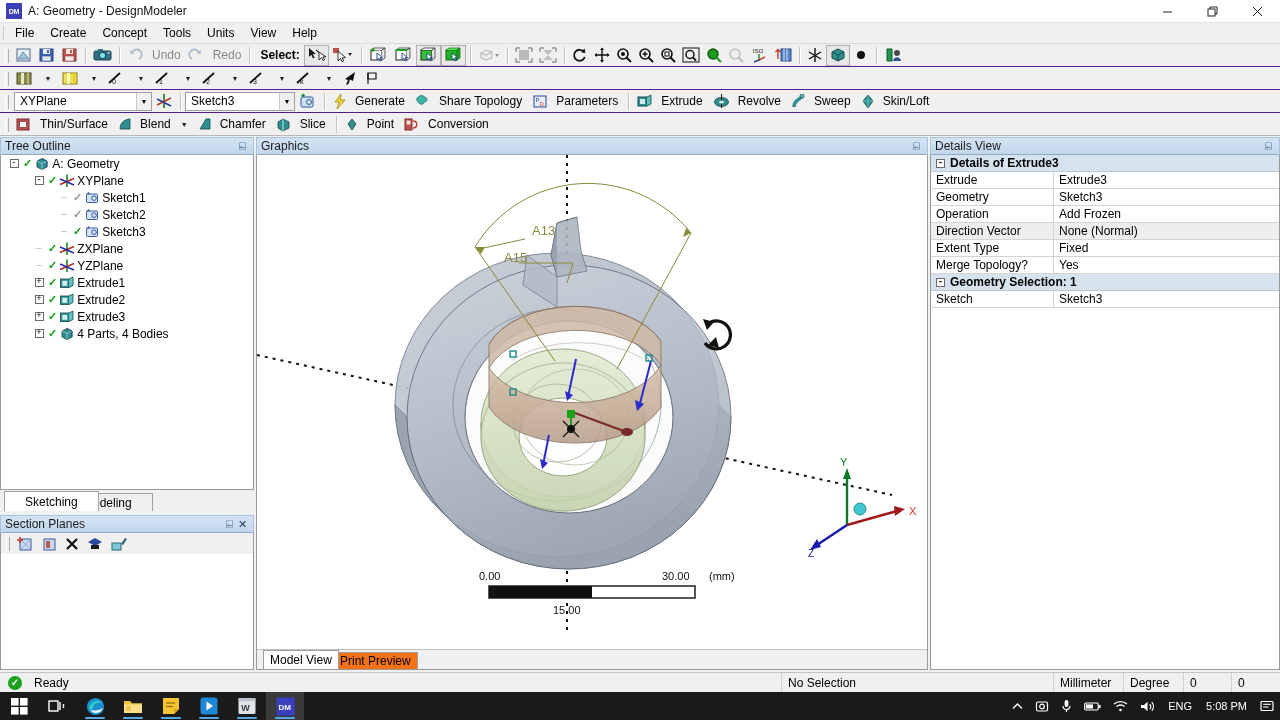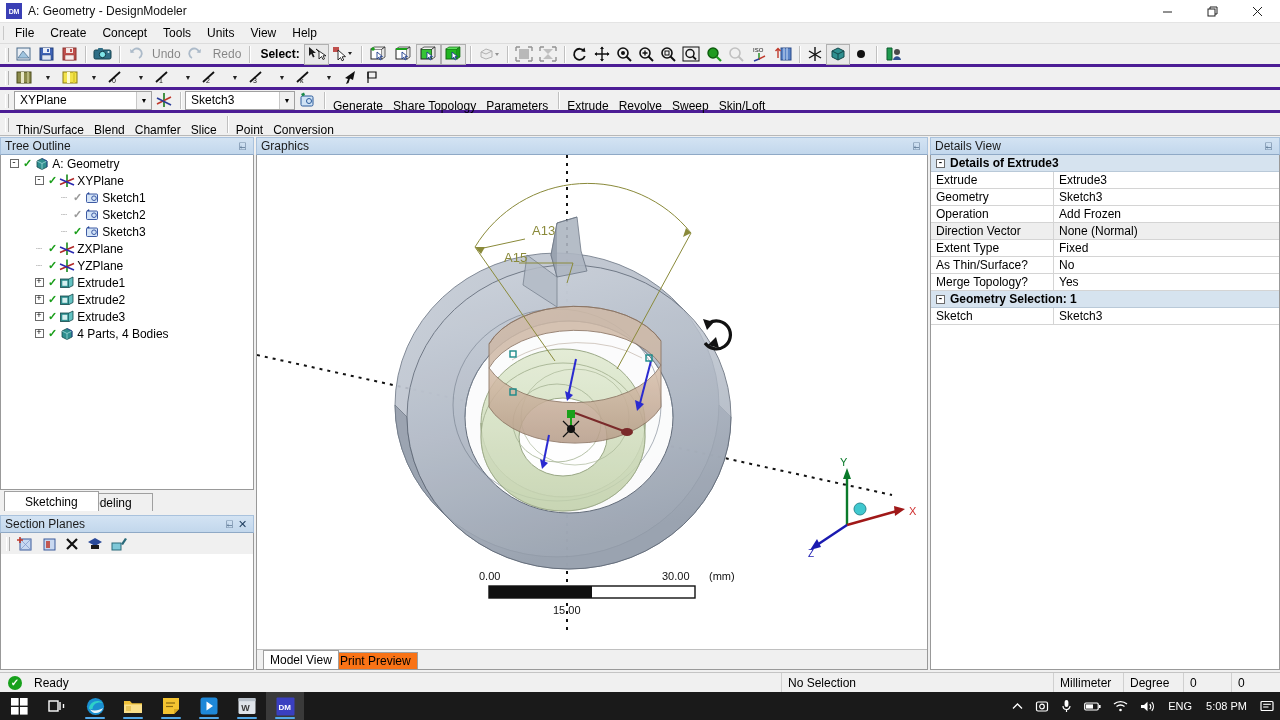--- a/index.html
+++ b/index.html
@@ -38,21 +38,21 @@
     position: absolute; left: 0; top: 23px; width: 1280px; height: 21px;
     background: #f0f0f0; display: flex; align-items: center;
     border-bottom: 1px solid #dcdcdc;
   }
   .menubar .sep-left { width: 4px; height: 14px; border-left: 1px solid #c8c8c8; margin-left: 3px; }
   .menu-item { padding: 2px 8px; font-size: 12px; color: #000; cursor: default; }
 
   
   .toolbar {
     position: absolute; left: 0; width: 1280px; background: #f0f0f0;
-    display: flex; align-items: center; border-bottom: 3px solid #4c1d95;
+    display: flex; align-items: center; border-bottom: 1px solid #4c1d95;
   }
   #toolbar1 { top: 44px; height: 23px; }
   #toolbar2 { top: 67px; height: 23px; }
   #toolbar3 { top: 90px; height: 23px; }
   #toolbar4 { top: 113px; height: 23px; border-bottom: 1px solid #b8b8b8; }
 
   .tb-grip { width: 7px; height: 17px; margin: 0 2px 0 3px; position: relative; }
   .tb-grip:before {
     content:""; position:absolute; left:2px; top:2px; width:2px; height:14px;
     border-left:1px solid #fff; border-right:1px solid #b0b0b0;
@@ -60,21 +60,21 @@
   .tb-sep { width: 1px; height: 17px; background: #c0c0c0; margin: 0 4px; box-shadow: 1px 0 0 #fff; }
   .tb-btn {
     height: 21px; min-width: 22px; display: flex; align-items: center; justify-content: center;
     padding: 0 2px; cursor: default; border: 1px solid transparent;
   }
   .tb-btn.active { background: #e8e8e8; border: 1px solid #b0b0b0; }
   .tb-btn.disabled { opacity: 0.45; }
   .tb-label { height:21px; display:flex; align-items:center; padding: 0 4px 0 6px; font-size:12px; }
   .tb-text {
     height: 21px; display: flex; align-items: center; gap: 8px;
-    padding: 0 5px 0 3px; font-size: 12px; cursor: default; border: 1px solid transparent; flex-direction: column;
+    padding: 0 5px 0 3px; font-size: 12px; cursor: default; border: 1px solid transparent;
   }
   .caret { font-size: 7px; margin-left: 2px; color: #222; line-height: 1; }
 
   
   .combo {
     height: 19px; display: flex; align-items: center; background: #fff;
     border: 1px solid #a0a0a0; font-size: 12px; padding-left: 5px; position: relative;
   }
   .combo .cval { flex: 1; white-space: nowrap; overflow: hidden; }
   .combo .cbtn {
@@ -1093,26 +1093,20 @@
             <div class="v">None (Normal)</div>
           </div>
           <div class="dv-row">
             <div class="k">
               <span>Extent Type</span>
             </div>
             <div class="v">Fixed</div>
           </div>
           <div class="dv-row">
             <div class="k">
-              <span>As Thin/Surface?</span>
-            </div>
-            <div class="v">No</div>
-          </div>
-          <div class="dv-row">
-            <div class="k">
               <span>Merge Topology?</span>
             </div>
             <div class="v">Yes</div>
           </div>
           <div class="dv-section">
             <span class="exp-box">-</span>
             <span>Geometry Selection: 1</span>
           </div>
           <div class="dv-row">
             <div class="k">

